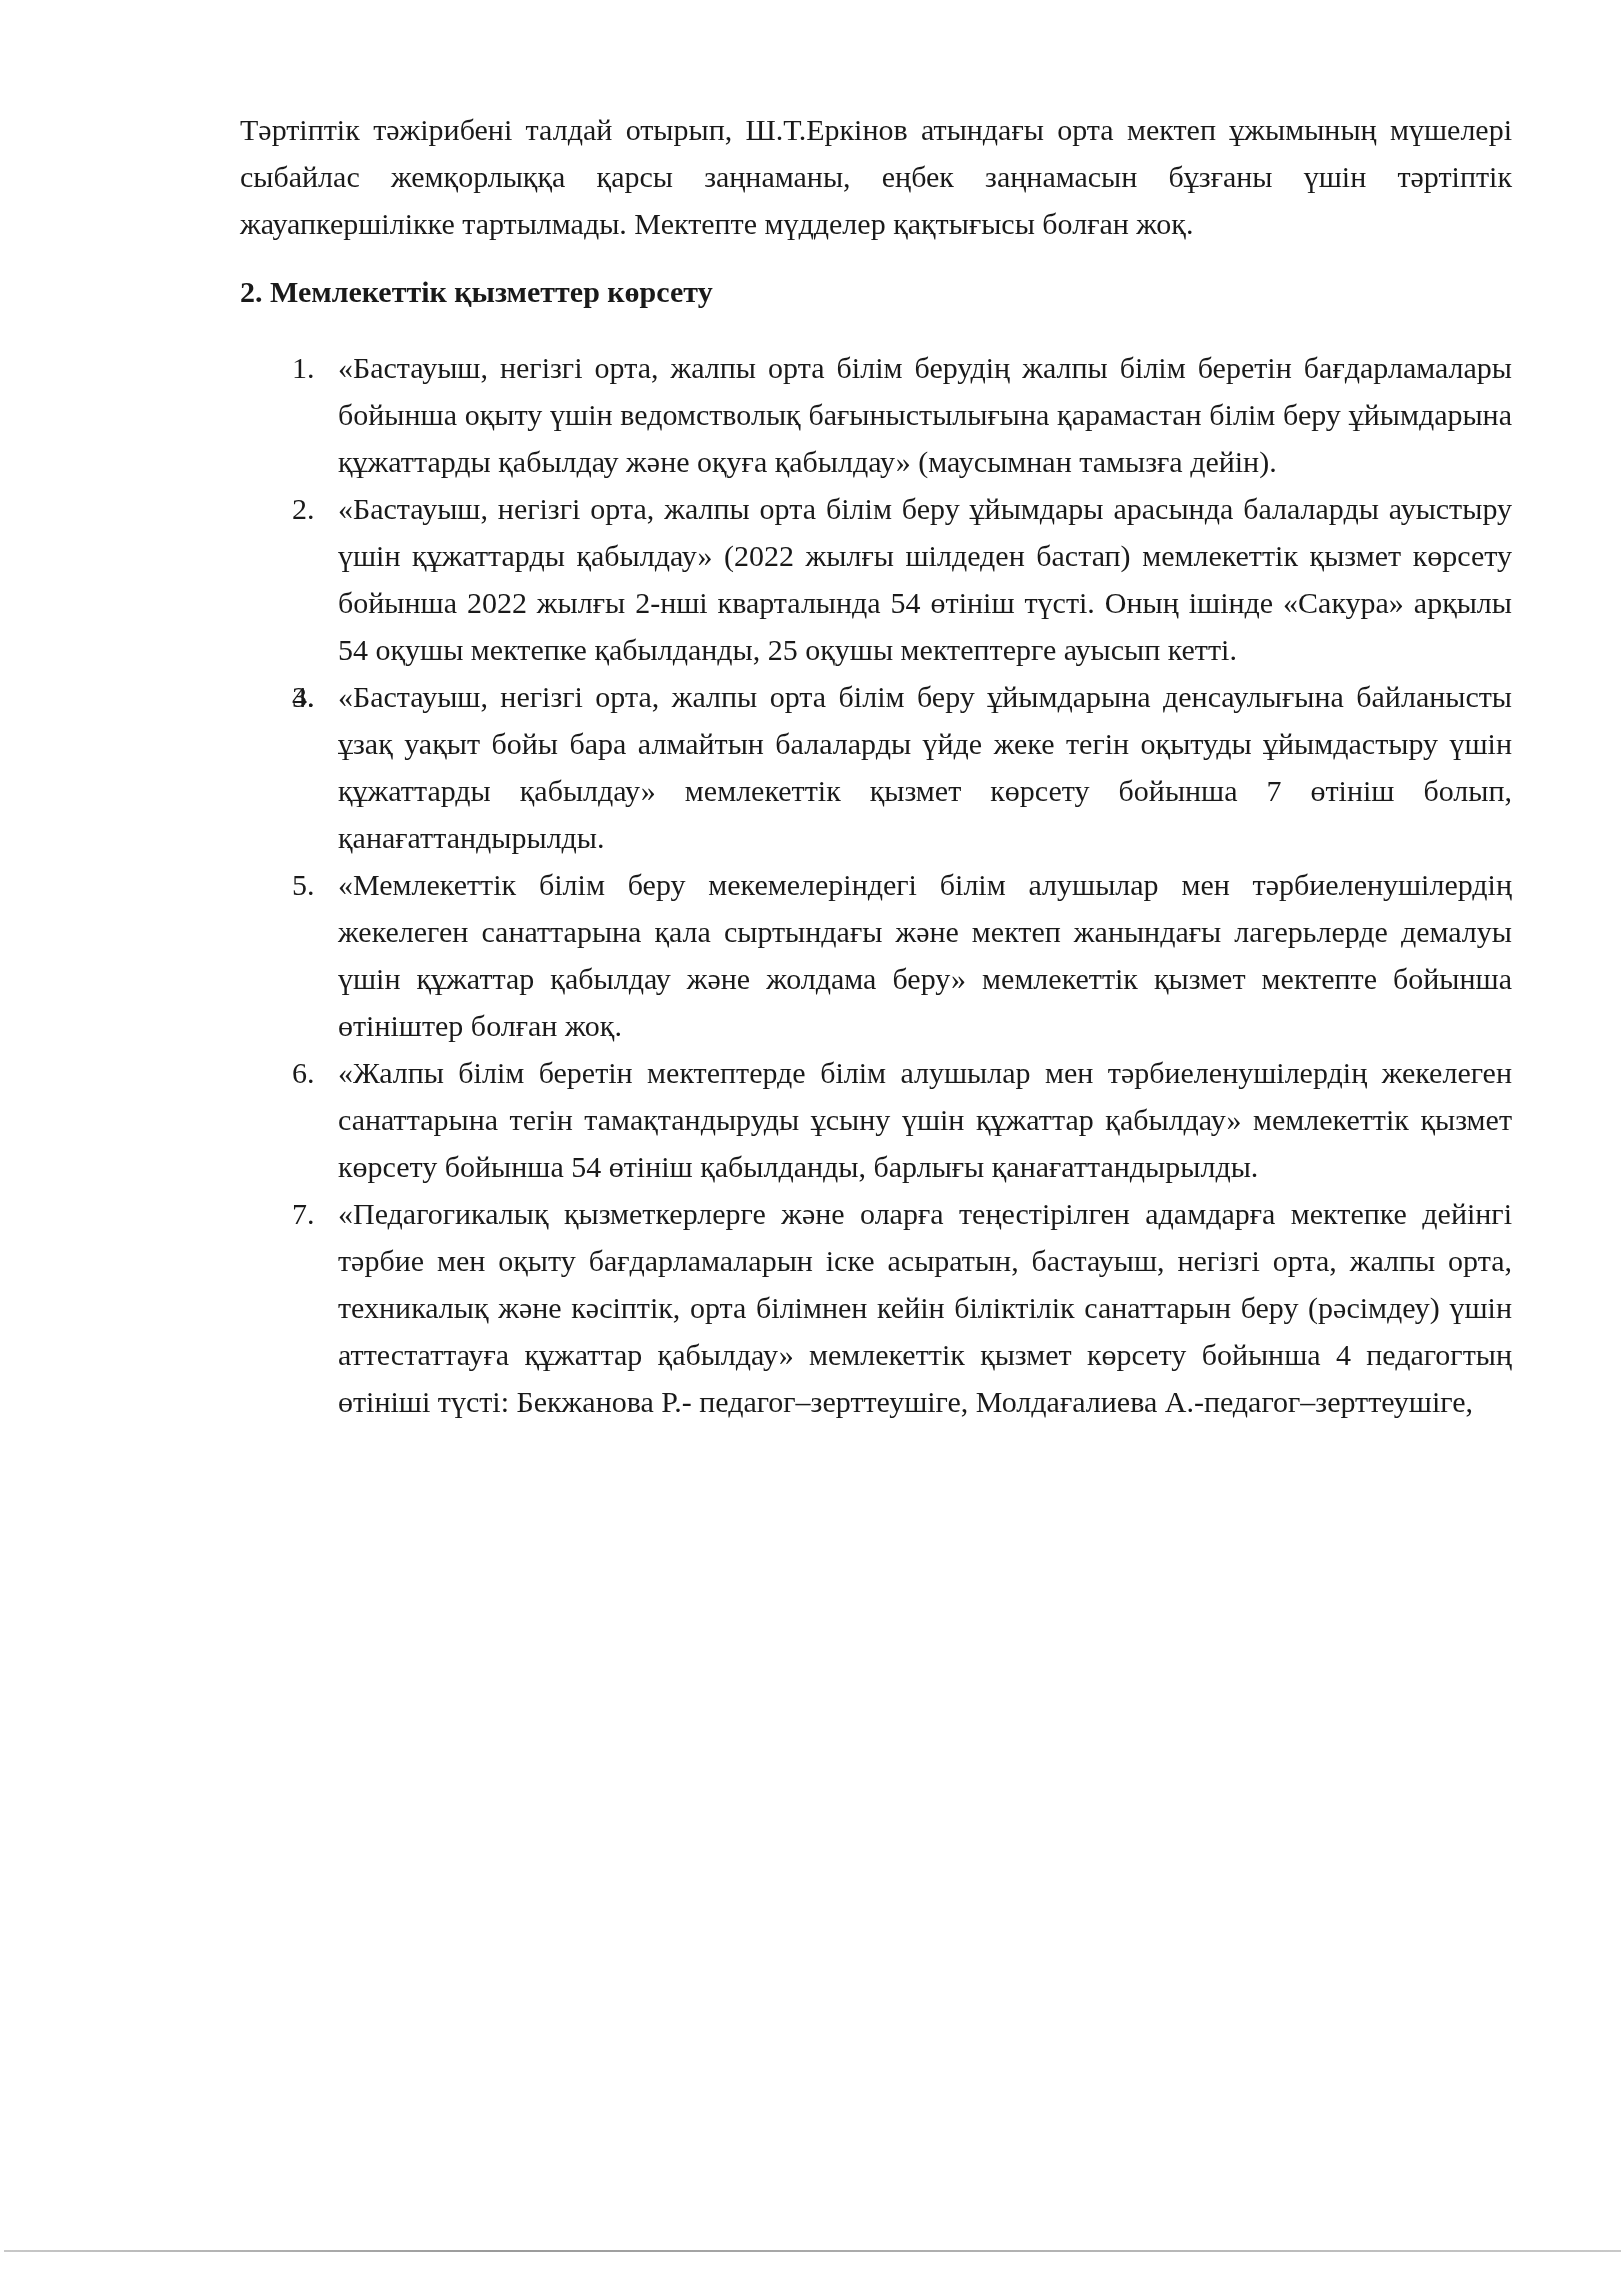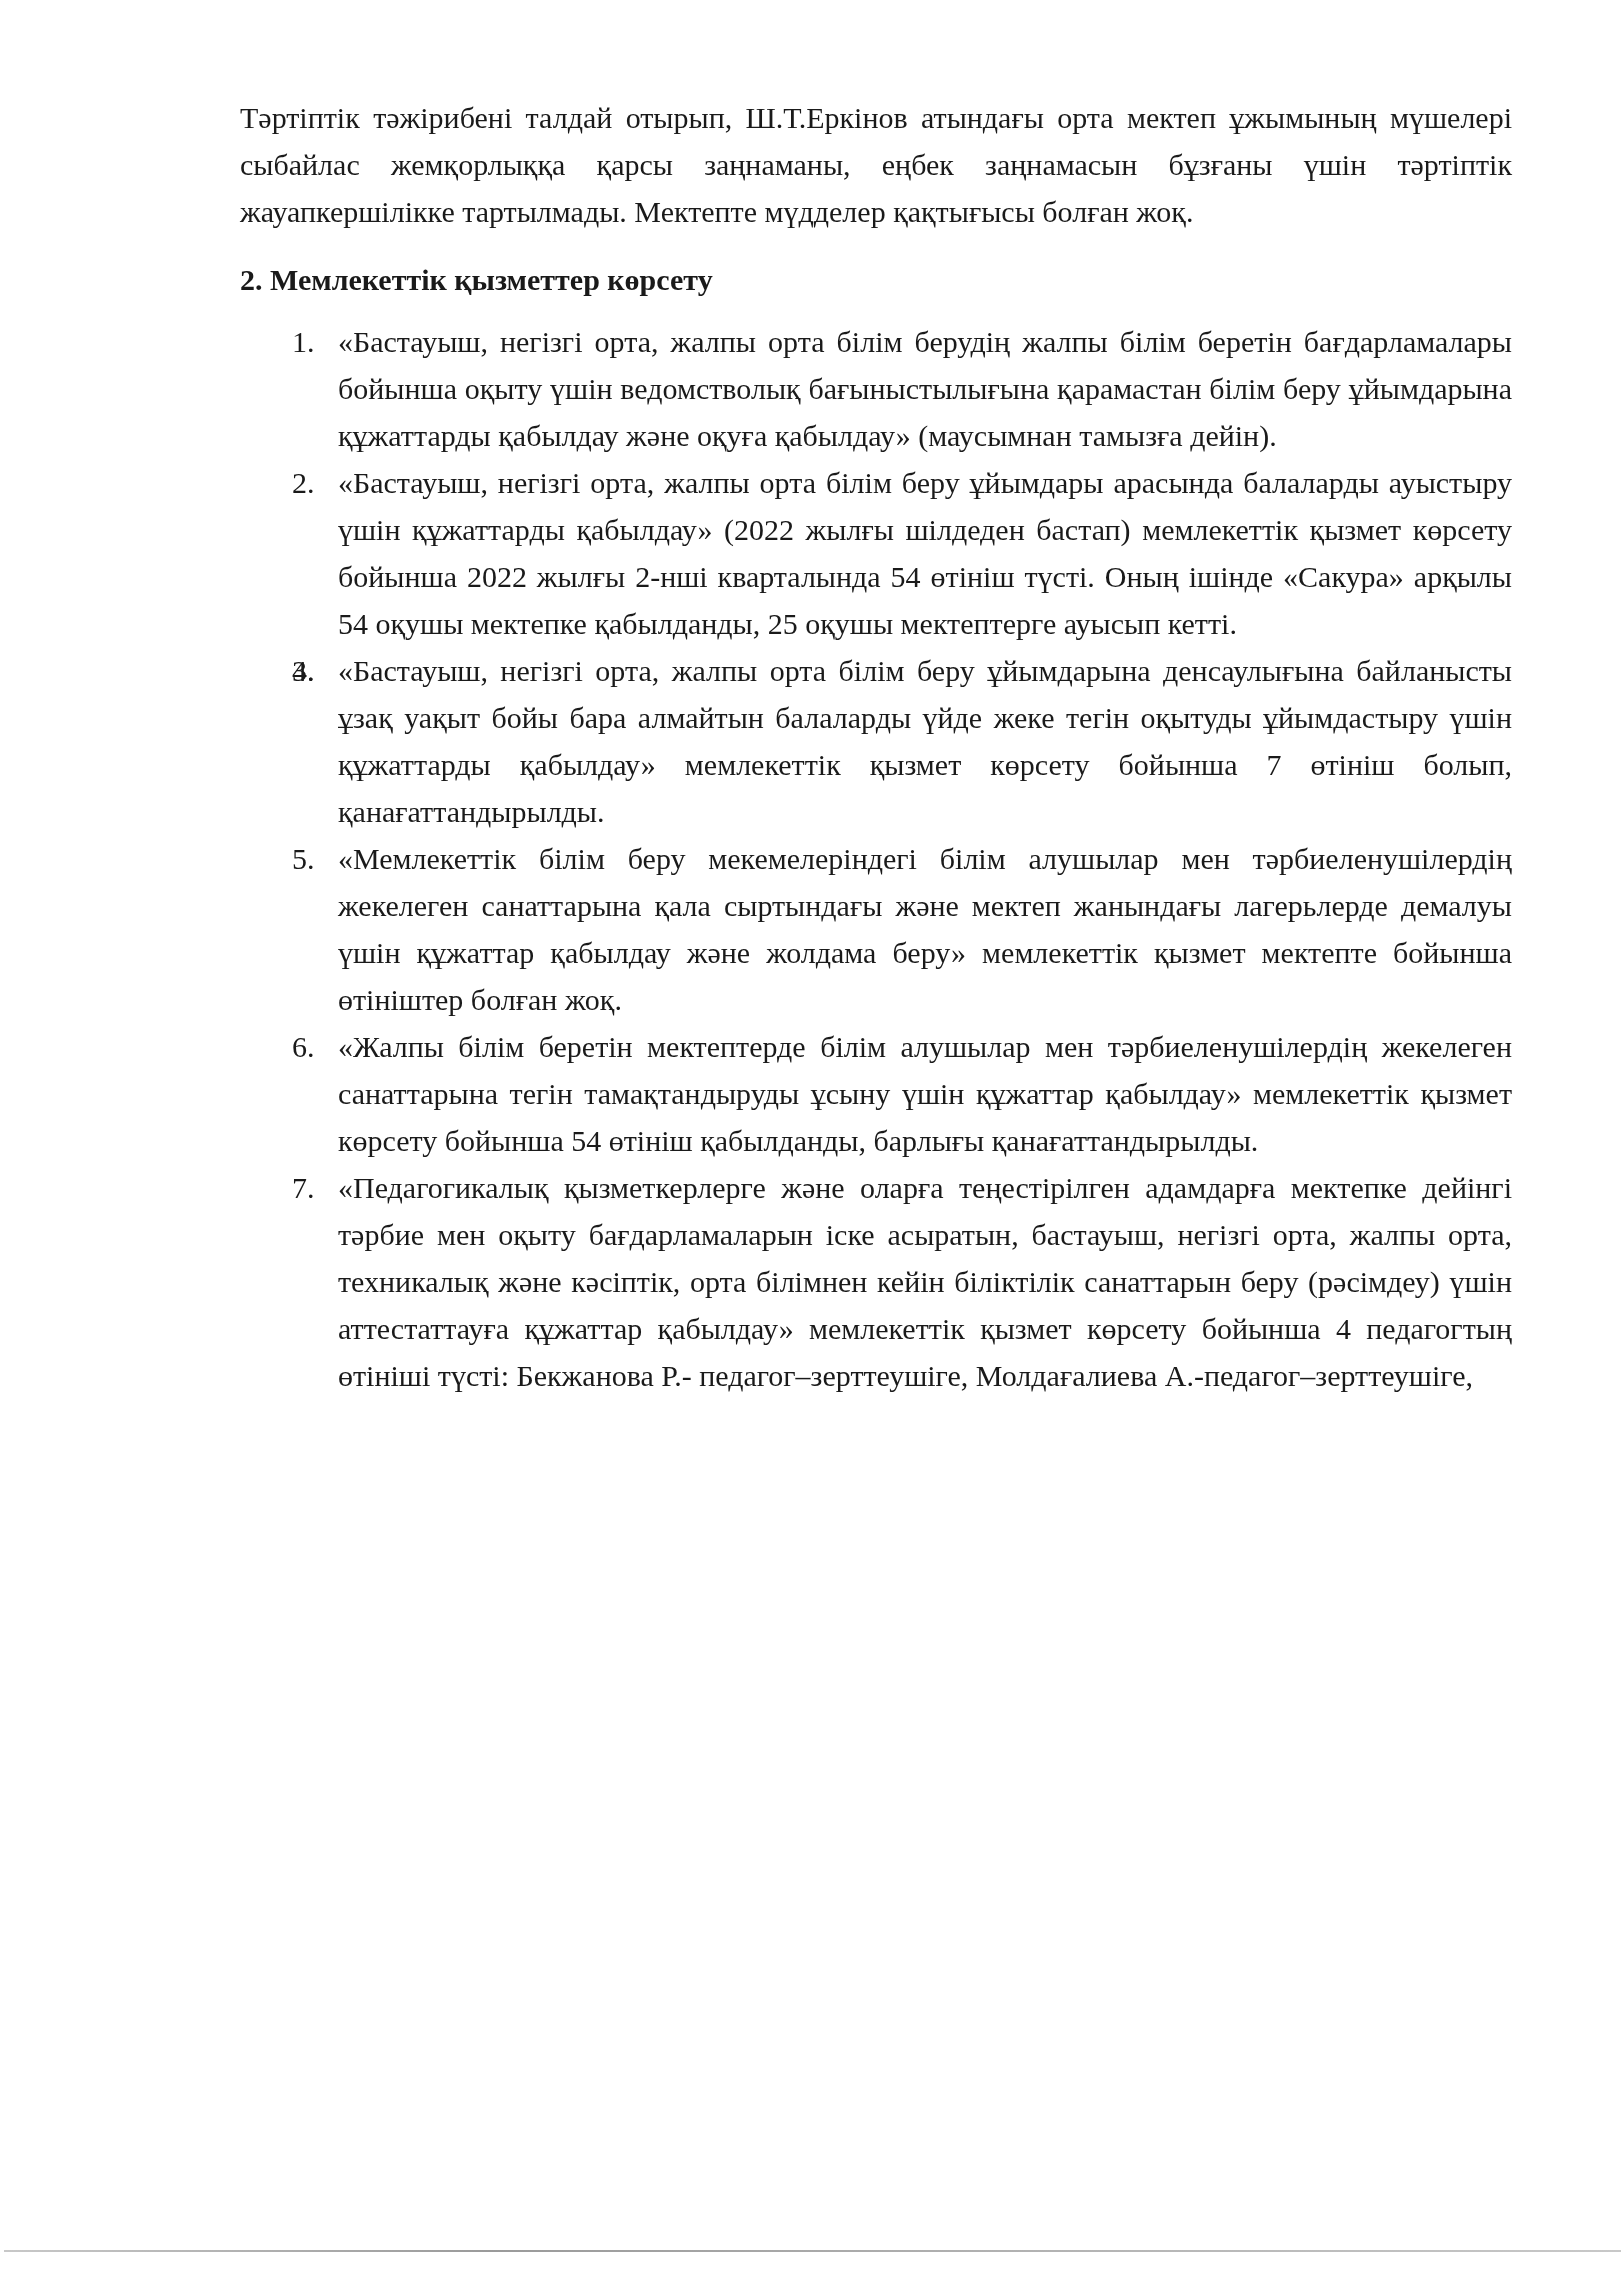--- a/index.html
+++ b/index.html
@@ -11,33 +11,33 @@
     width: 1621px;
     height: 2292px;
     position: relative;
     overflow: hidden;
     font-family: "Liberation Serif", "DejaVu Serif", serif;
     color: #1a1a1a;
   }
   .page {
     position: absolute;
     left: 240px;
-    top: 94px;
+    top: 106px;
     width: 1272px;
     font-size: 30px;
     line-height: 47px;
   }
   .para {
     margin: 0 0 20.6px 0;
     text-align: justify;
     text-align-last: left;
   }
   .heading {
     font-weight: bold;
-    margin: 0 0 15px 0;
+    margin: 0 0 29px 0;
   }
   .services-list {
     list-style: none;
     margin: 0;
     padding: 0;
   }
   .service-item {
     position: relative;
     padding-left: 98px;
     text-align: justify;

